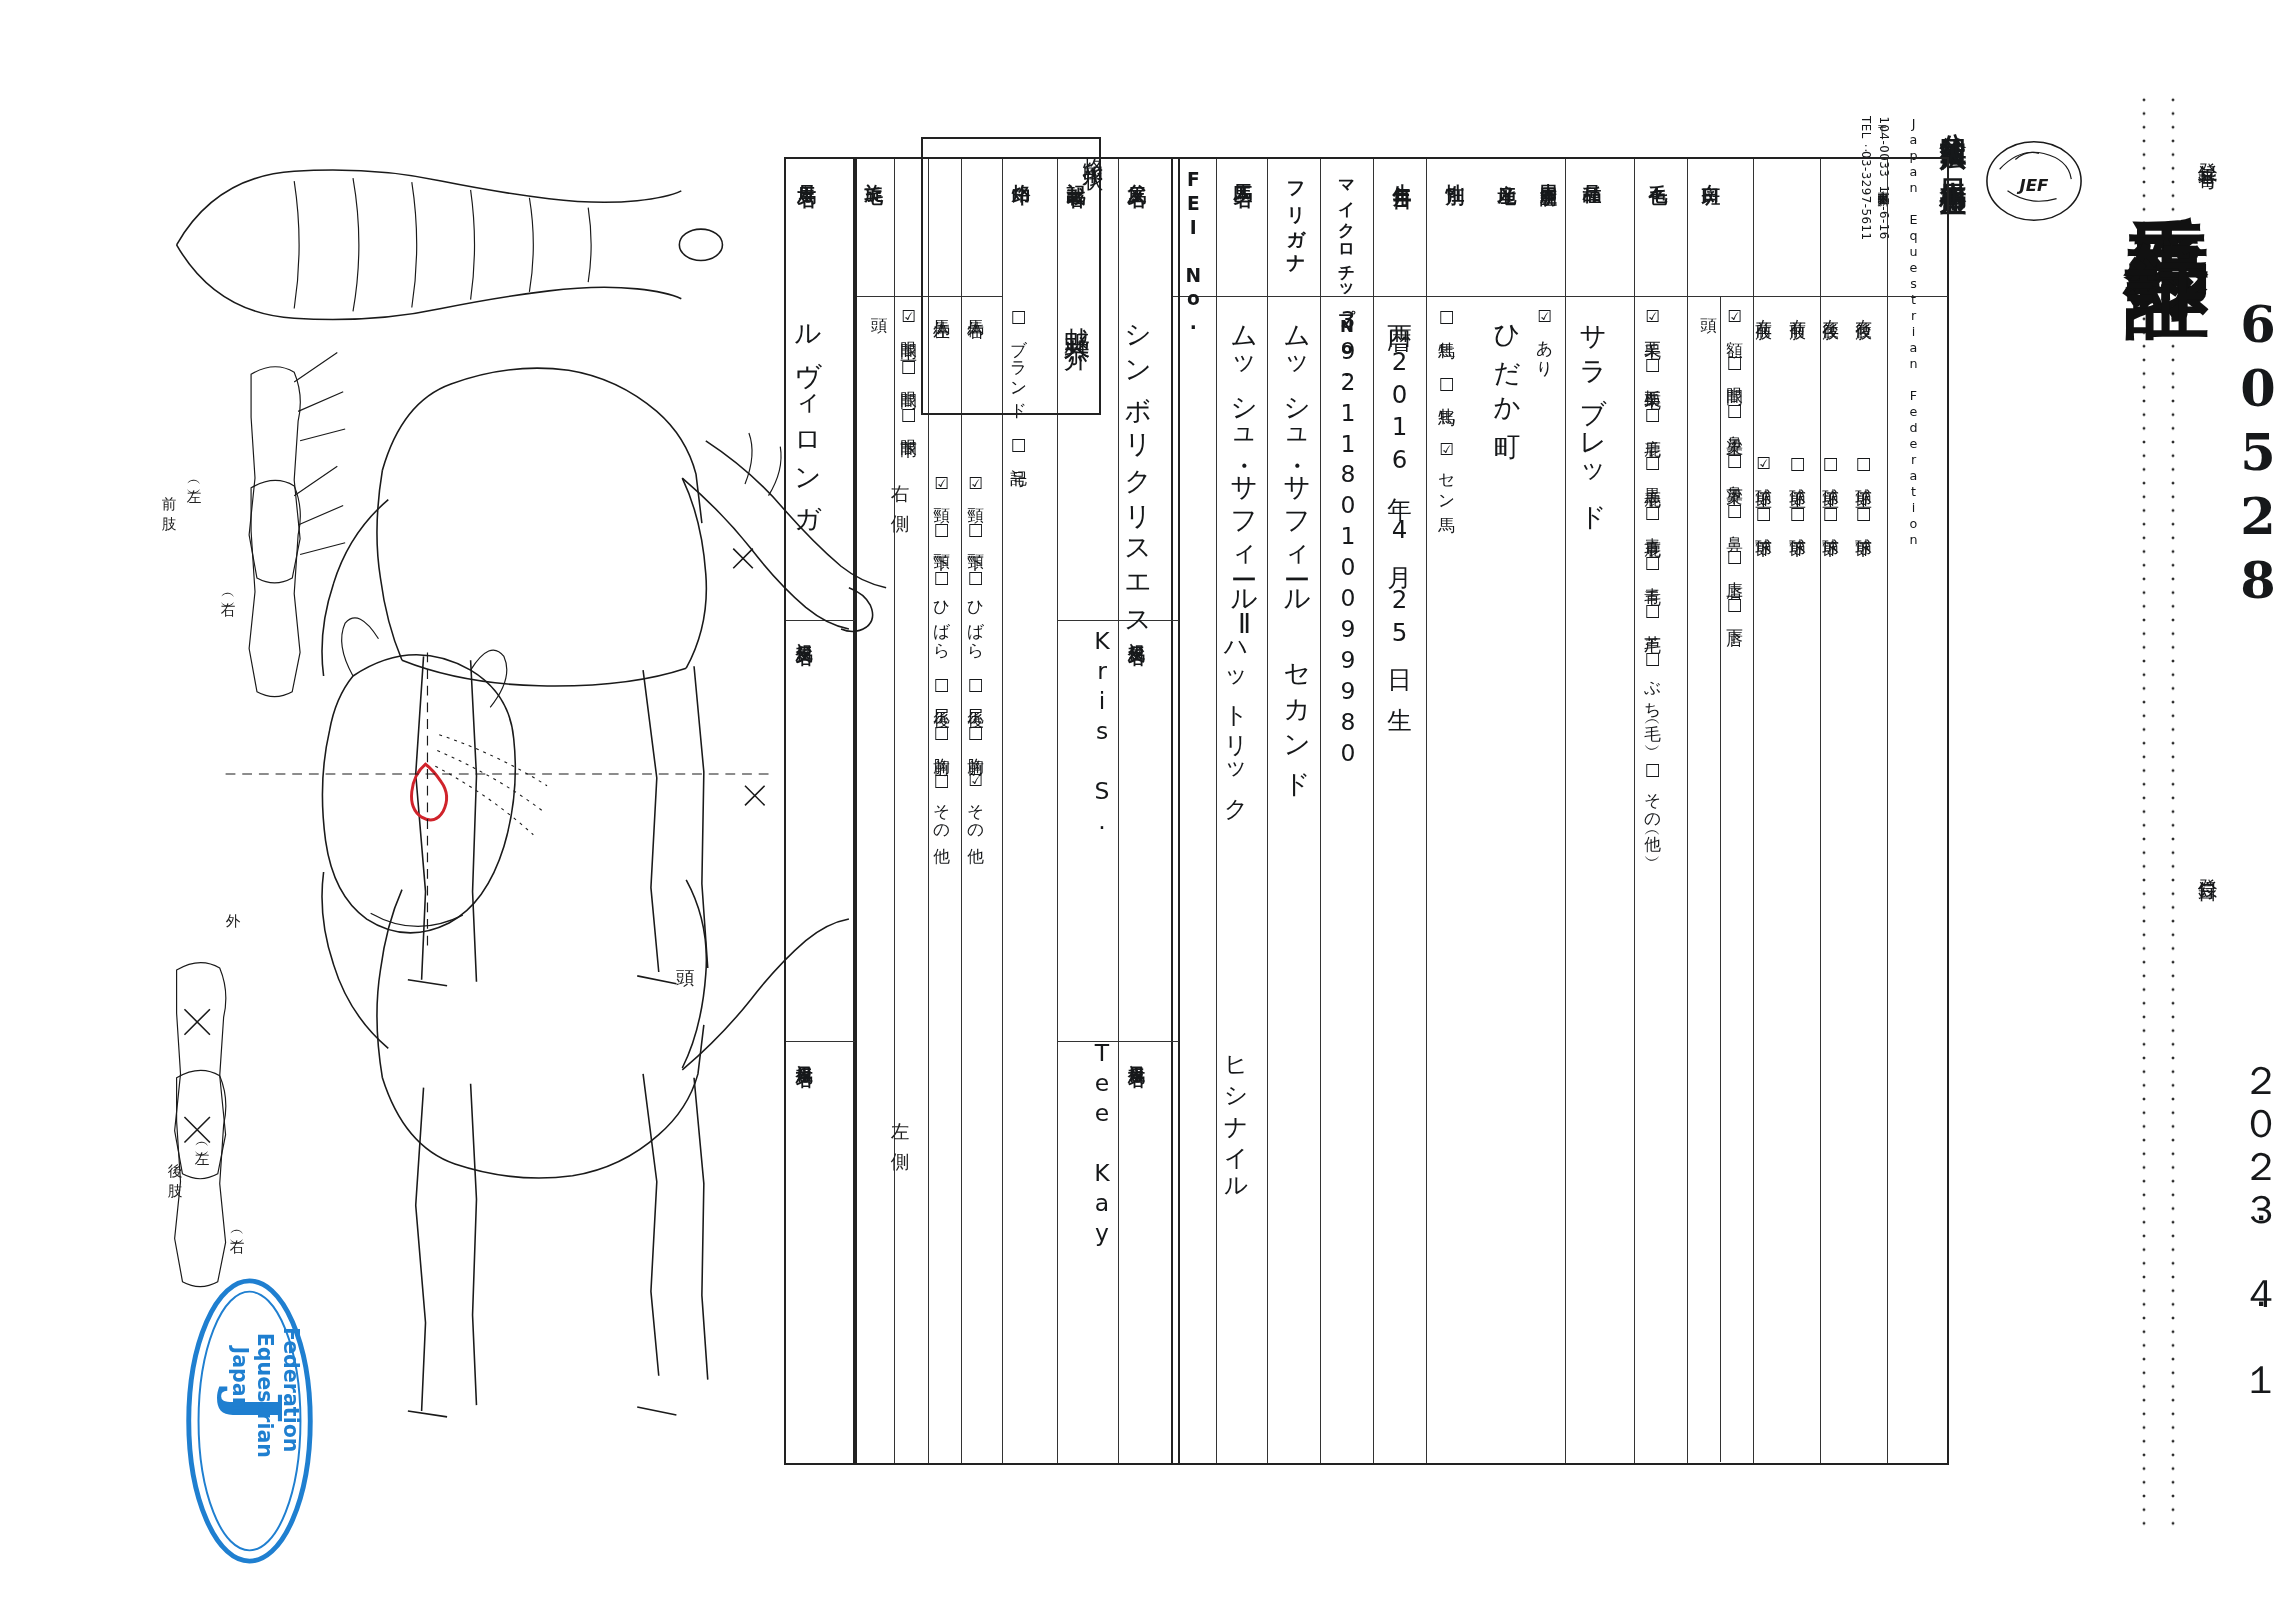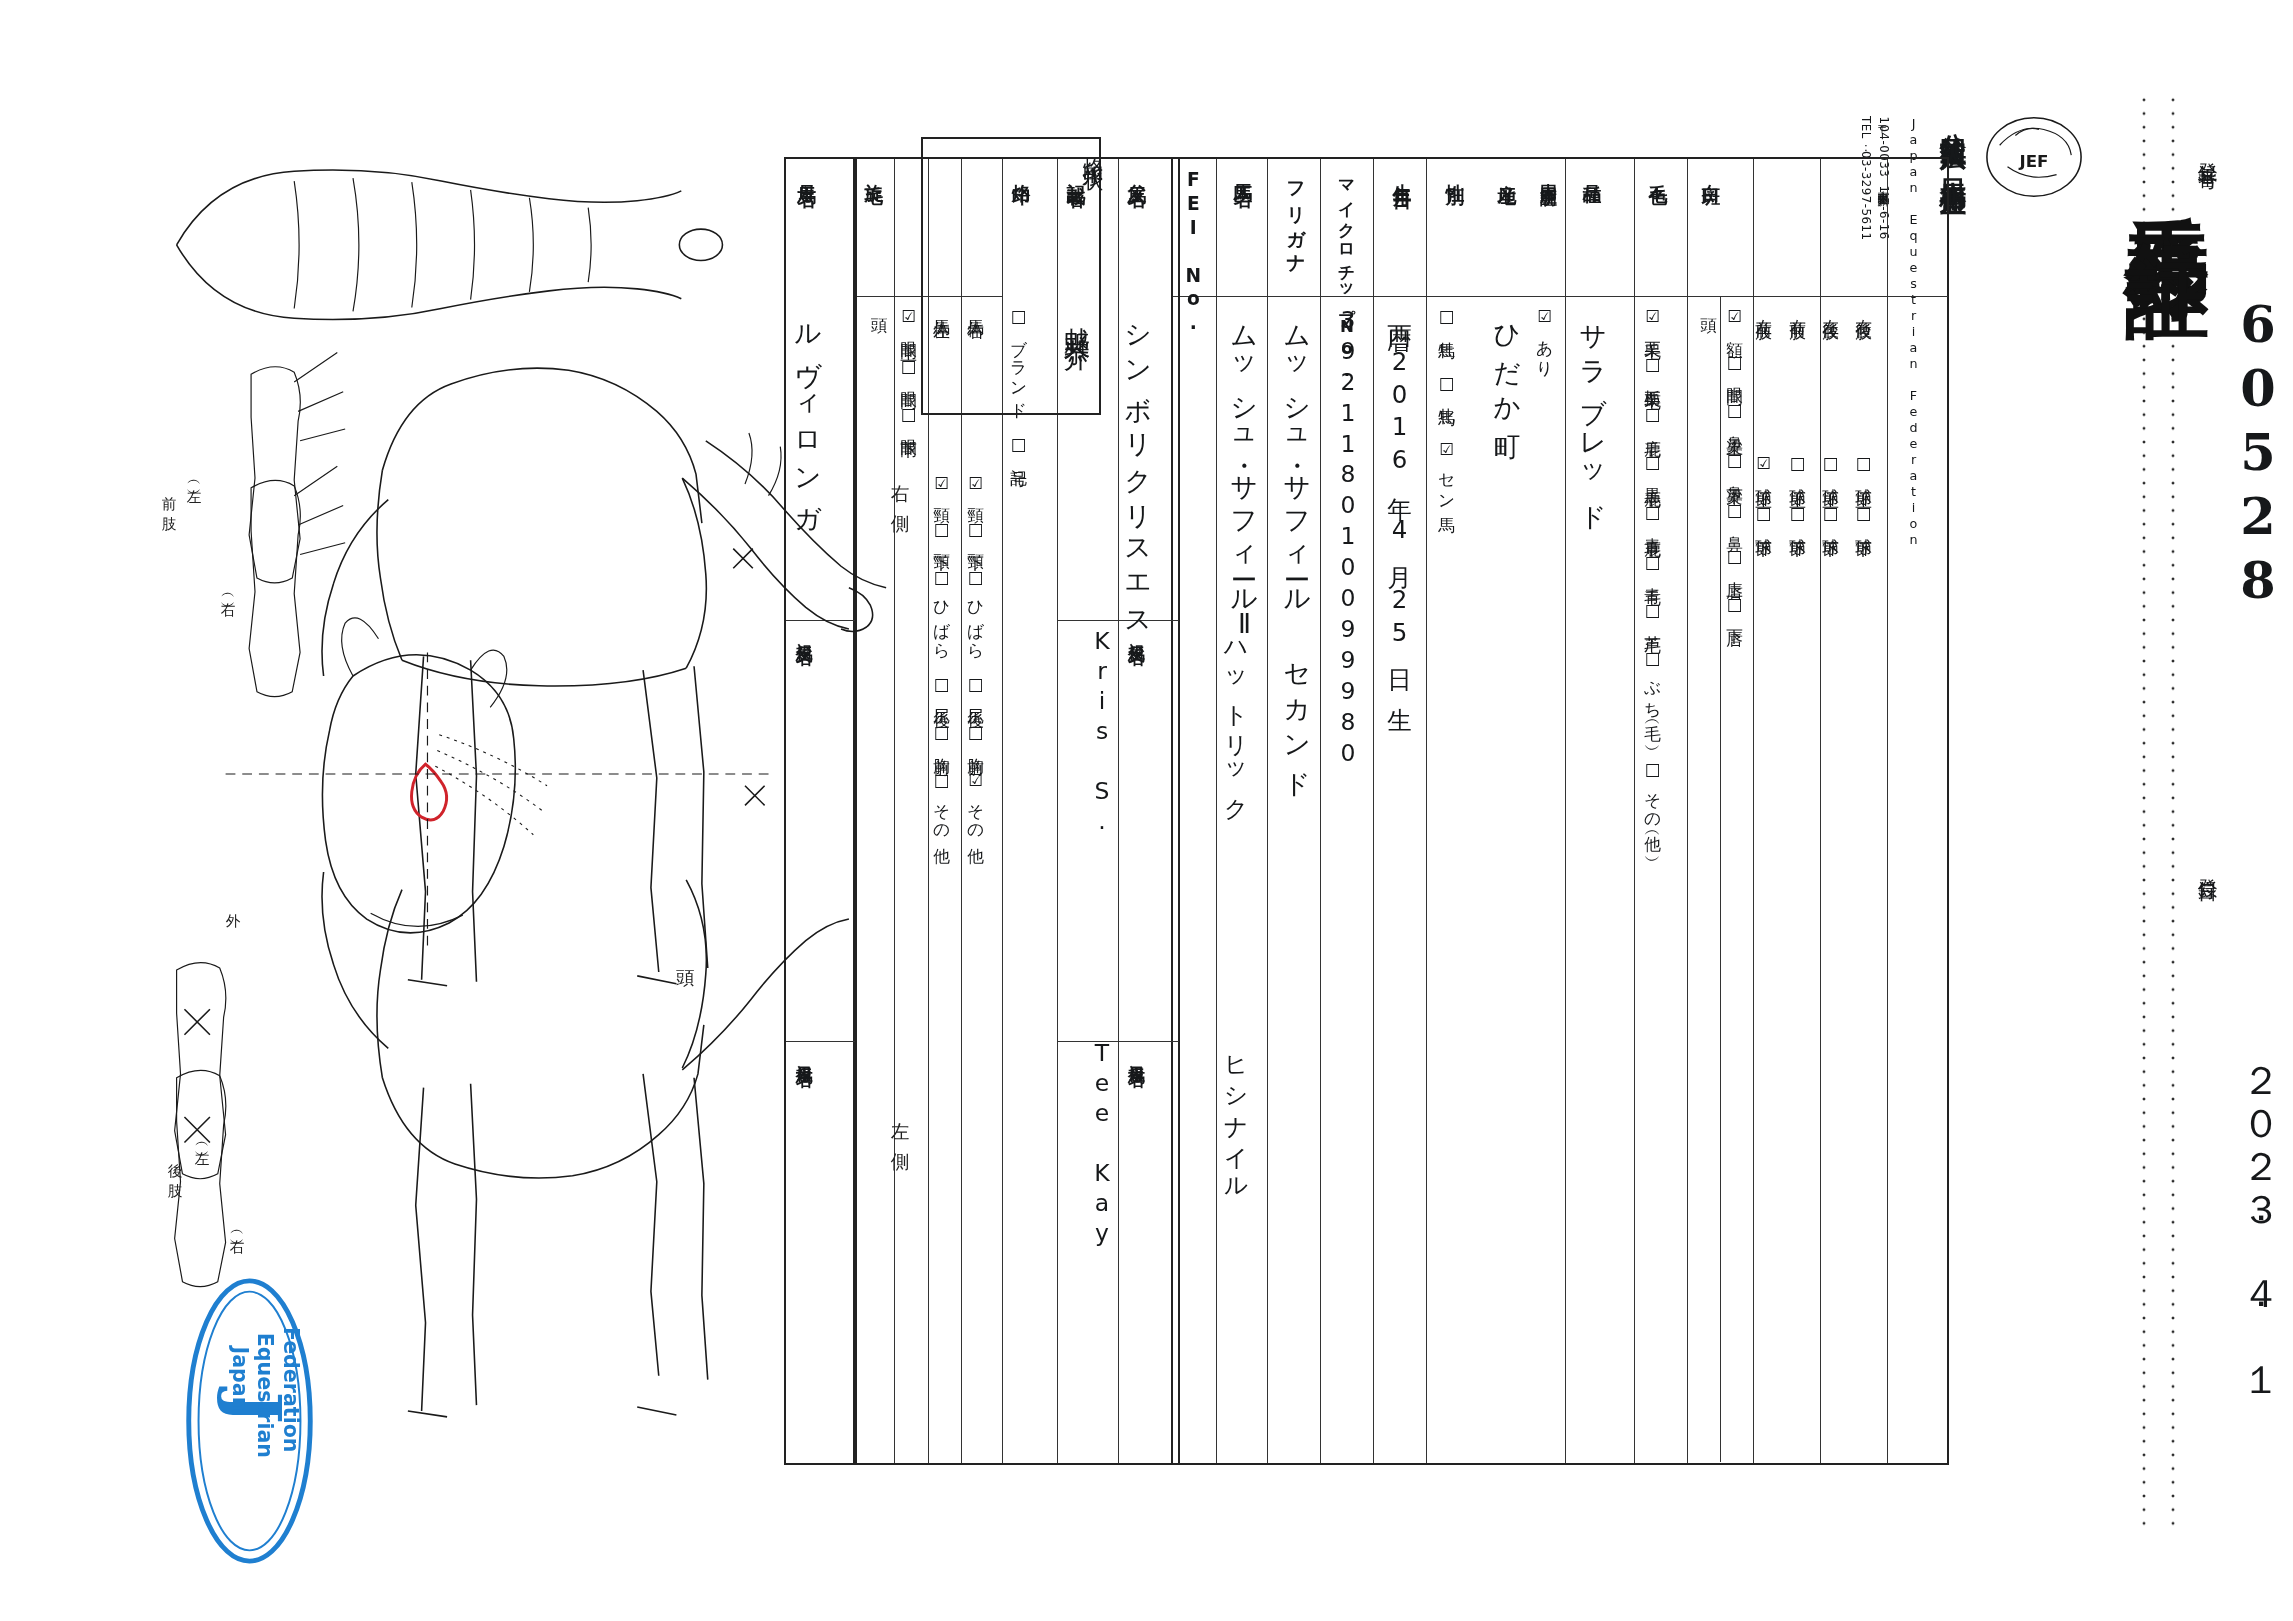--- a/index.html
+++ b/index.html
@@ -21,21 +21,21 @@
      font-family:"DejaVu Serif","Liberation Serif",serif;
      font-weight:700;font-size:84px;letter-spacing:9.8px;color:#111;}
   .reg-num{position:absolute;right:5.9px;top:294px;writing-mode:vertical-rl;
       text-orientation:upright;font-size:51px;font-weight:700;letter-spacing:3.9px;
       font-family:"DejaVu Serif","Liberation Serif",serif;}
   .reg-date{position:absolute;right:5.9px;top:1039px;writing-mode:vertical-rl;
       text-orientation:upright;font-size:39px;letter-spacing:3.9px;
       font-family:"DejaVu Serif","Liberation Serif",serif;}
 
   
-  .jef-logo{position:absolute;left:1980px;top:106px;width:108px;height:103px;}
+  .jef-logo{position:absolute;left:1980px;top:130px;width:108px;height:103px;font-style:italic;}
   .jef-name{position:absolute;left:1926px;top:113px;width:45px;
      writing-mode:vertical-rl;text-orientation:upright;font-size:26.5px;font-weight:700;
      letter-spacing:2px;font-family:"DejaVu Serif","Liberation Serif",serif;}
   .jef-sub{position:absolute;left:1892px;top:116px;width:29px;
      writing-mode:vertical-rl;text-orientation:upright;font-size:12.7px;letter-spacing:1px;}
   .jef-addr{position:absolute;left:1857px;top:116px;width:35px;
      writing-mode:vertical-rl;font-size:11.8px;line-height:1.5;letter-spacing:0.5px;}
 
   
   .tbl{position:absolute;left:1171px;top:157px;width:774px;height:1304px;border:2px solid #222;}

